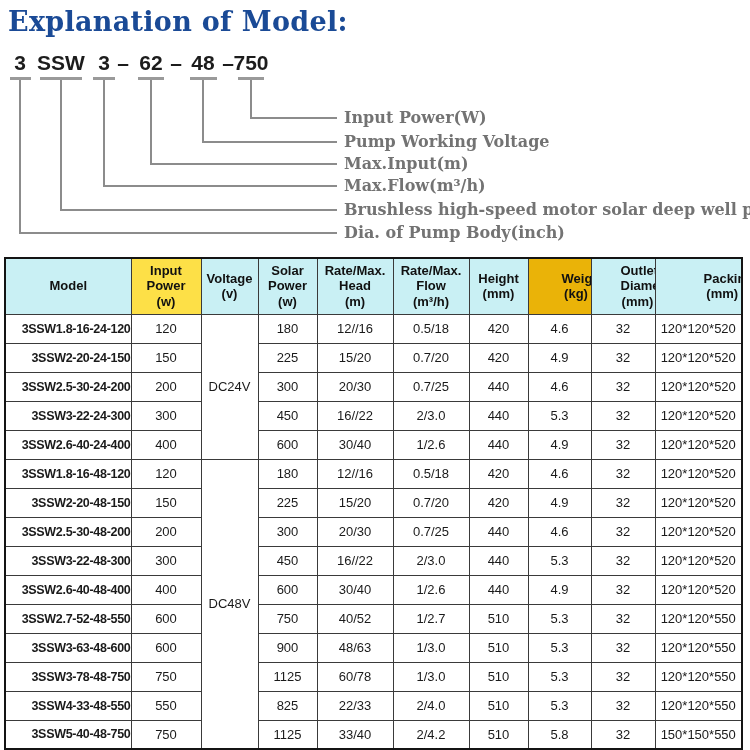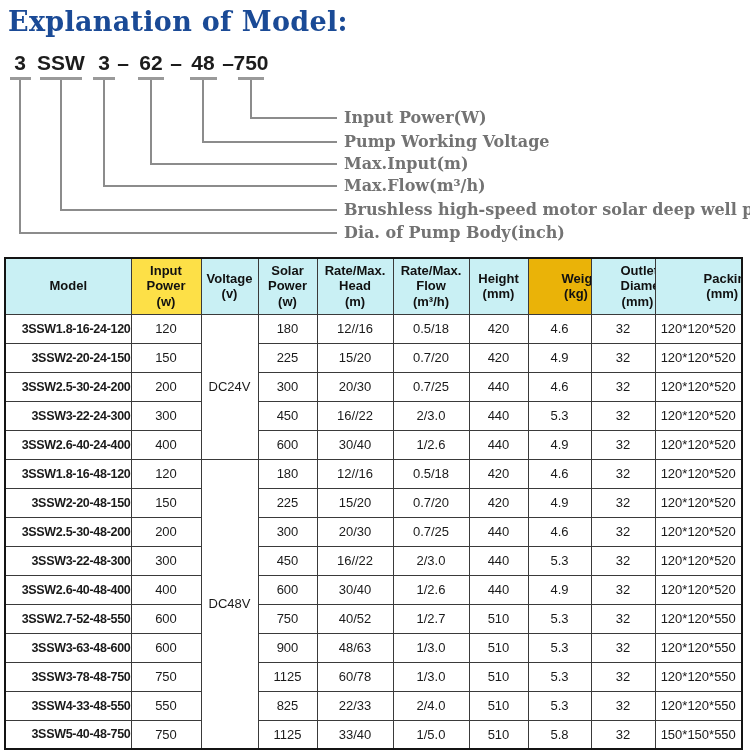--- a/index.html
+++ b/index.html
@@ -289,21 +289,21 @@
           <td>510</td>
           <td>5.3</td>
           <td>32</td>
           <td>120*120*550</td>
         </tr>
         <tr>
           <td class="model-cell">3SSW5-40-48-750</td>
           <td>750</td>
           <td>1125</td>
           <td>33/40</td>
-          <td>1/5.0</td>
+          <td>2/4.2</td>
           <td>510</td>
           <td>5.8</td>
           <td>32</td>
           <td>150*150*550</td>
         </tr>
       </tbody>
     </table>
 </div>
 
 </body></html>

